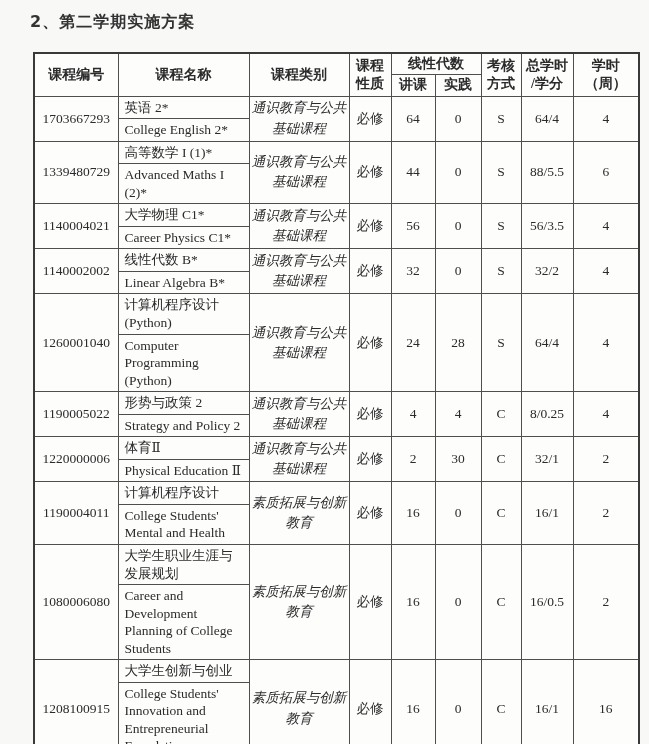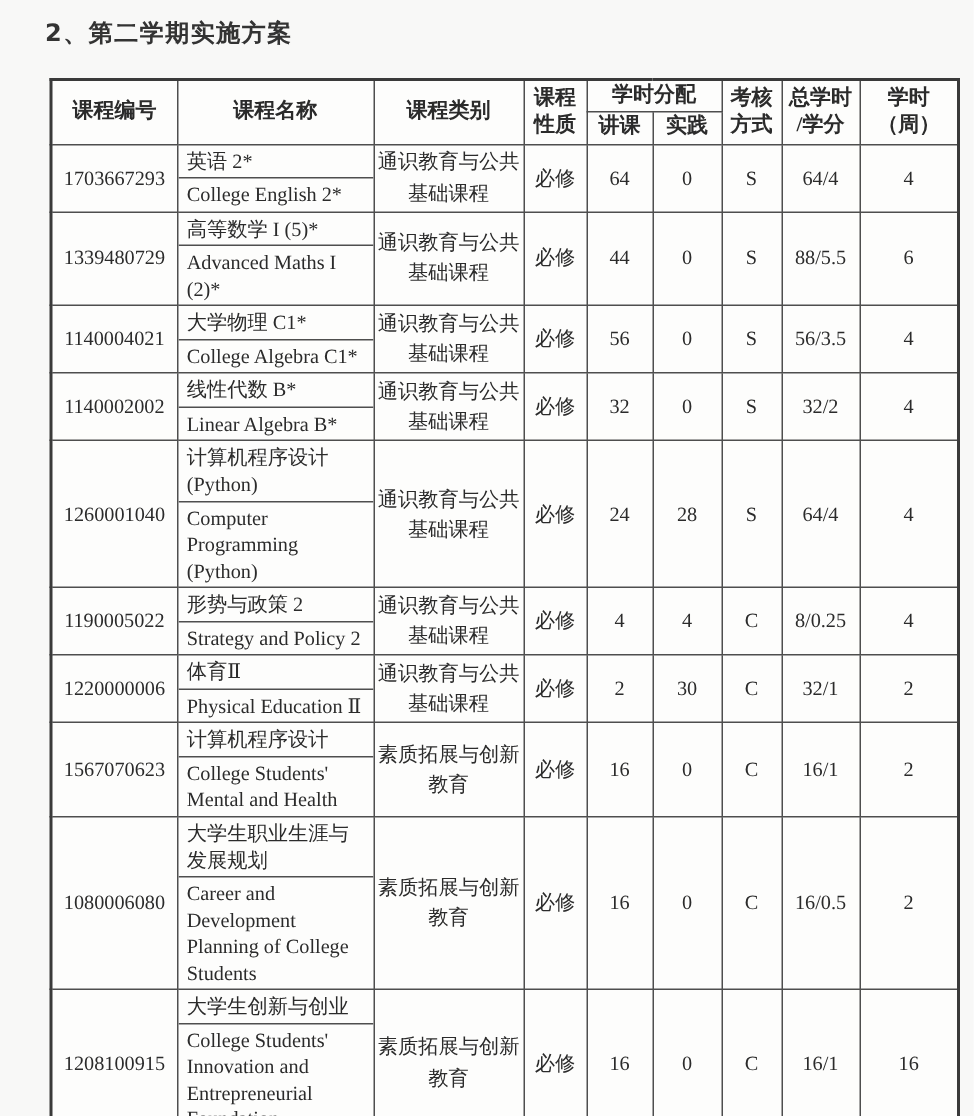--- a/index.html
+++ b/index.html
@@ -58,21 +58,21 @@
   td.name-cell{
     padding:0;
     text-align:left;
     vertical-align:middle;
   }
   .name-cn,.name-en{
     padding:2px 4px 2px 6px;
     line-height:1.3;
   }
   .name-cn{border-bottom:1px solid #4e4e4e;}
-  td.category-cell{line-height:1.5;}
+  td.category-cell{line-height:1.5;font-style:italic;}
 </style>
 </head>
 <body>
 
 <div class="page-title">2、第二学期实施方案</div>
 
 <table class="course-table">
   <colgroup>
     <col style="width:84px">
     <col style="width:131px">
@@ -84,21 +84,21 @@
     <col style="width:52px">
     <col style="width:66px">
   </colgroup>
   <thead>
     <tr class="h-top">
       <th rowspan="2">课程编号</th>
       <th rowspan="2">课程名称</th>
       <th rowspan="2">课程类别</th>
       <th rowspan="2">课程
 性质</th>
-      <th colspan="2">学时分配</th>
+      <th colspan="2">线性代数</th>
       <th rowspan="2">考核
 方式</th>
       <th rowspan="2">总学时
 /学分</th>
       <th rowspan="2">学时
 （周）</th>
     </tr>
     <tr class="h-bottom">
       <th>讲课</th>
       <th>实践</th>
@@ -115,36 +115,36 @@
       <td>必修</td>
       <td>64</td>
       <td>0</td>
       <td>S</td>
       <td>64/4</td>
       <td>4</td>
     </tr>
     <tr>
       <td>1339480729</td>
       <td class="name-cell">
-        <div class="name-cn">高等数学 I (5)*</div>
+        <div class="name-cn">高等数学 I (1)*</div>
         <div class="name-en">Advanced Maths I (2)*</div>
       </td>
       <td class="category-cell">通识教育与公共基础课程</td>
       <td>必修</td>
       <td>44</td>
       <td>0</td>
       <td>S</td>
       <td>88/5.5</td>
       <td>6</td>
     </tr>
     <tr>
       <td>1140004021</td>
       <td class="name-cell">
         <div class="name-cn">大学物理 C1*</div>
-        <div class="name-en">College Algebra C1*</div>
+        <div class="name-en">Career Physics C1*</div>
       </td>
       <td class="category-cell">通识教育与公共基础课程</td>
       <td>必修</td>
       <td>56</td>
       <td>0</td>
       <td>S</td>
       <td>56/3.5</td>
       <td>4</td>
     </tr>
     <tr>
@@ -197,21 +197,21 @@
       </td>
       <td class="category-cell">通识教育与公共基础课程</td>
       <td>必修</td>
       <td>2</td>
       <td>30</td>
       <td>C</td>
       <td>32/1</td>
       <td>2</td>
     </tr>
     <tr>
-      <td>1567070623</td>
+      <td>1190004011</td>
       <td class="name-cell">
         <div class="name-cn">计算机程序设计</div>
         <div class="name-en">College Students' Mental and Health</div>
       </td>
       <td class="category-cell">素质拓展与创新教育</td>
       <td>必修</td>
       <td>16</td>
       <td>0</td>
       <td>C</td>
       <td>16/1</td>

